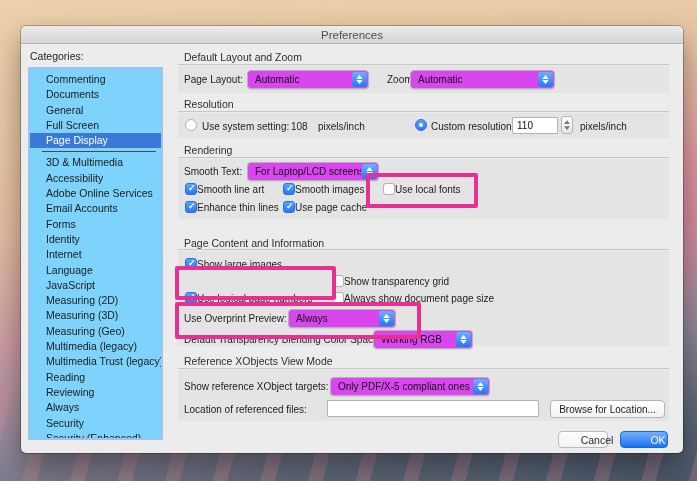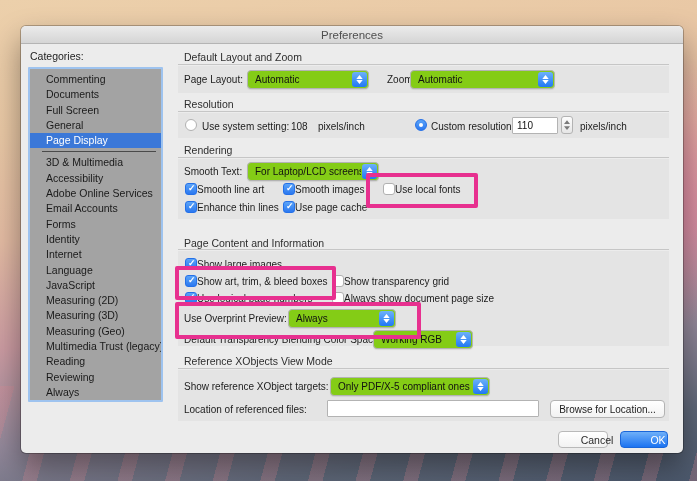--- a/index.html
+++ b/index.html
@@ -16,31 +16,31 @@
   .bg-streaks{position:absolute;left:0;right:0;bottom:0;height:95px;opacity:.5;
     background:repeating-linear-gradient(105deg,rgba(224,140,150,.55) 0 14px,rgba(90,105,125,0) 14px 46px);}
   
   .win{position:absolute;left:21px;top:26px;width:662px;height:427px;background:#ececec;
     border-radius:5px;box-shadow:0 14px 30px rgba(0,0,0,.40),0 0 0 1px rgba(0,0,0,.25);}
   .titlebar{position:absolute;left:0;top:0;right:0;height:17px;border-radius:5px 5px 0 0;
     background:linear-gradient(#ebebeb,#d5d5d5);border-bottom:1px solid #b4b4b4;
     display:flex;align-items:center;justify-content:center;font-size:11.5px;color:#4f4f4f;}
   
   .cat-label{position:absolute;left:9px;top:24px;font-size:10.5px;color:#1d1d1d;}
-  .listbox{position:absolute;left:7px;top:41px;width:135px;height:335px;background:#a3a3a3;
+  .listbox{position:absolute;left:7px;top:41px;width:135px;height:373px;background:#7dd3fc;
     border:2px solid #9ec3ef;border-radius:1px;overflow:hidden;box-sizing:border-box;padding-top:3px;}
   .list-item{height:15.3px;line-height:15.3px;font-size:10.5px;color:#1a1a1a;padding-left:16px;white-space:nowrap;}
   .list-item.selected{background:#3b78d8;color:#fff;}
   .list-divider{border-top:1px solid #4a4a4a;margin:3px 5px 3px 12px;}
   
   .sect{position:absolute;left:163px;font-size:10.5px;color:#2e2e2e;white-space:nowrap;}
   .hr{position:absolute;left:157px;width:491px;border-top:1px solid #c6c6c6;}
   .band{position:absolute;left:157px;width:491px;background:#e4e4e4;}
   .lbl{position:absolute;font-size:10px;color:#1c1c1c;white-space:nowrap;}
-  .popup{position:absolute;height:19px;background:#84cc16;border:1px solid #b3b3b3;border-radius:4px;
+  .popup{position:absolute;height:19px;background:#d946ef;border:1px solid #b3b3b3;border-radius:4px;
     display:flex;align-items:center;box-sizing:border-box;font-size:10px;color:#111;
     box-shadow:0 1px 1px rgba(0,0,0,.08);}
   .popup .txt{flex:1;padding:0 3px 0 7px;white-space:nowrap;overflow:hidden;}
   .popup .step{width:15px;align-self:stretch;margin:1px;border-radius:3px;
     background:linear-gradient(#6db1f9,#2178f4);display:flex;flex-direction:column;
     align-items:center;justify-content:center;gap:1px;}
   .cbrow{position:absolute;display:flex;align-items:flex-end;height:14px;font-size:10px;color:#1c1c1c;white-space:nowrap;}
   .cb{width:12px;height:12px;border-radius:3px;background:#fff;border:1px solid #b1b1b1;
     box-sizing:border-box;position:relative;flex:none;}
   .cb.checked{background:linear-gradient(#5ba4f8,#2b78f0);border-color:#2470e8;}
@@ -71,36 +71,37 @@
 
 <div class="win">
   <div class="titlebar">
     <span>Preferences</span>
   </div>
 
   <div class="cat-label">Categories:</div>
   <div class="listbox" id="cat-list">
       <div class="list-item">Commenting</div>
       <div class="list-item">Documents</div>
+      <div class="list-item">General</div>
       <div class="list-item">Full Screen</div>
-      <div class="list-item">General</div>
       <div class="list-item selected">Page Display</div>
       <div class="list-divider"></div>
       <div class="list-item">3D &amp; Multimedia</div>
       <div class="list-item">Accessibility</div>
       <div class="list-item">Adobe Online Services</div>
       <div class="list-item">Email Accounts</div>
       <div class="list-item">Forms</div>
       <div class="list-item">Identity</div>
       <div class="list-item">Internet</div>
       <div class="list-item">Language</div>
       <div class="list-item">JavaScript</div>
       <div class="list-item">Measuring (2D)</div>
       <div class="list-item">Measuring (3D)</div>
       <div class="list-item">Measuring (Geo)</div>
+      <div class="list-item">Multimedia (legacy)</div>
       <div class="list-item">Multimedia Trust (legacy)</div>
       <div class="list-item">Reading</div>
       <div class="list-item">Reviewing</div>
       <div class="list-item">Always</div>
       <div class="list-item">Security</div>
       <div class="list-item">Security (Enhanced)</div>
     </div>
 
   <div class="sect" style="top:25px">Default Layout and Zoom</div>
   <div class="hr" style="top:38px"></div>
@@ -186,24 +187,20 @@
     <span>Use page cache</span>
   </div>
 
   <div class="sect" style="top:211px">Page Content and Information</div>
   <div class="hr" style="top:223px"></div>
   <div class="band" style="top:225px;height:95px"></div>
   <div class="cbrow" style="left:164px;top:230px">
     <span class="cb checked"></span>
     <span>Show large images</span>
   </div>
-  <div class="cbrow" style="left:164px;top:247px">
-    <span class="cb checked"></span>
-    <span>Show art, trim, &amp; bleed boxes</span>
-  </div>
   <div class="cbrow" style="left:311px;top:247px">
     <span class="cb"></span>
     <span>Show transparency grid</span>
   </div>
   <div class="cbrow" style="left:164px;top:264px">
     <span class="cb checked"></span>
     <span>Use logical page numbers</span>
   </div>
   <div class="cbrow" style="left:311px;top:264px">
     <span class="cb"></span>

